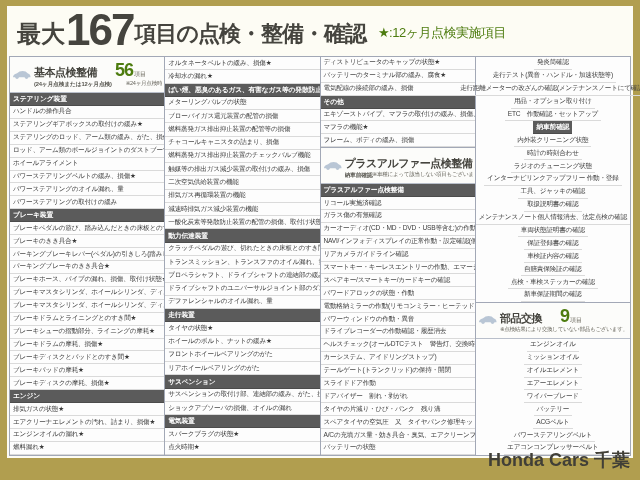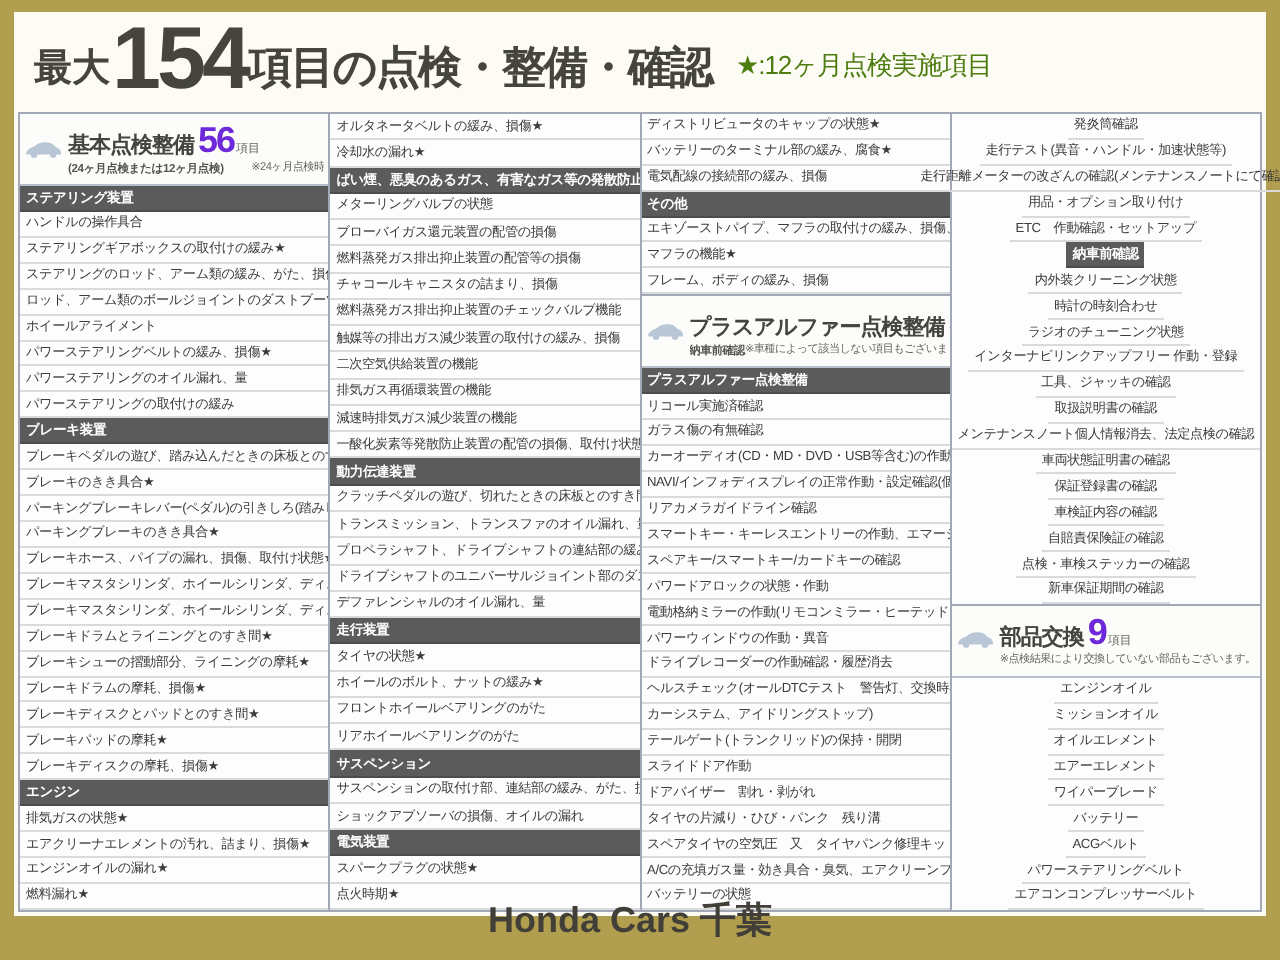--- a/index.html
+++ b/index.html
@@ -11,21 +11,21 @@
   }
   .page{
     position:absolute;left:7px;right:7px;top:6px;bottom:22px;
     background:#fdfcf4;
   }
   
   .main-header{
     height:48px;display:flex;align-items:center;padding-left:10px;
     color:#45443e;white-space:nowrap;
   }
-  .mh-prefix{font-size:19px;font-weight:bold;transform:translateY(4px);}
+  .mh-prefix{font-size:24px;font-weight:bold;transform:translateY(4px);}
   .mh-number{font-size:44px;font-weight:bold;letter-spacing:-2px;line-height:1;margin:0 1px;}
   .mh-suffix{font-size:22px;font-weight:bold;transform:translateY(4px);letter-spacing:-1px;}
   .mh-note{font-size:13px;color:#4d7c0f;margin-left:12px;transform:translateY(3px);letter-spacing:-0.5px;}
   
   .tables{
     position:absolute;top:50px;left:2px;right:2px;bottom:2px;
     display:flex;border:1px solid #a2a8b6;background:#fff;
   }
   .col{
     flex:1;display:flex;flex-direction:column;min-width:0;
@@ -47,44 +47,44 @@
   .panel-title{
     flex:0 0 33px;display:flex;align-items:center;gap:3px;
     padding:1px 2px;border-bottom:1px solid #b9bfca;border-top:1px solid #a2a8b6;
     background:#fcfcfa;overflow:hidden;
   }
   .panel-title:first-child{border-top:none;}
   .pt-icon{flex:0 0 auto;display:flex;align-items:center;}
   .pt-body{display:flex;flex-direction:column;min-width:0;flex:1;}
   .pt-top{display:flex;align-items:baseline;white-space:nowrap;}
   .pt-title{font-weight:bold;font-size:11px;color:#45443e;letter-spacing:-0.5px;}
-  .pt-count{font-size:18px;font-weight:bold;color:#6d28d9;line-height:1;margin-left:2px;letter-spacing:-1px;}
+  .pt-count{font-size:18px;font-weight:bold;color:#4d7c0f;line-height:1;margin-left:18px;letter-spacing:-1px;}
   .pt-unit{font-size:6px;color:#6a675c;margin-left:1px;}
   .pt-sub{display:flex;justify-content:space-between;white-space:nowrap;overflow:hidden;}
   .pt-subleft{font-size:5.8px;color:#56554e;font-weight:bold;letter-spacing:-0.2px;}
   .pt-subright{font-size:5.6px;color:#67655c;letter-spacing:-0.3px;}
   
   .footer{
     position:absolute;left:0;right:0;bottom:0;height:40px;
-    display:flex;align-items:center;justify-content:center;
+    display:flex;align-items:center;justify-content:flex-end;
     padding-right:10px;
   }
   .footer-logo{
     font-size:18px;font-weight:bold;color:#413f37;letter-spacing:0px;
     white-space:nowrap;
   }
 </style>
 </head>
 <body>
 
 <div class="page">
 
   <div class="main-header">
     <span class="mh-prefix">最大</span>
-    <span class="mh-number">154</span>
+    <span class="mh-number">167</span>
     <span class="mh-suffix">項目の点検・整備・確認</span>
     <span class="mh-note">★:12ヶ月点検実施項目</span>
   </div>
 
   <div class="tables">
     <div class="col">
         <div class="panel-title">
           <div class="pt-icon">
             <svg width="19" height="10" viewBox="0 0 34 16">
               <path d="M2 10 Q4 6 9 5 Q13 1 19 1 Q25 1 28 5 Q33 7 33 10 L33 12 L2 12 Z" fill="#b9c6d5"></path>

